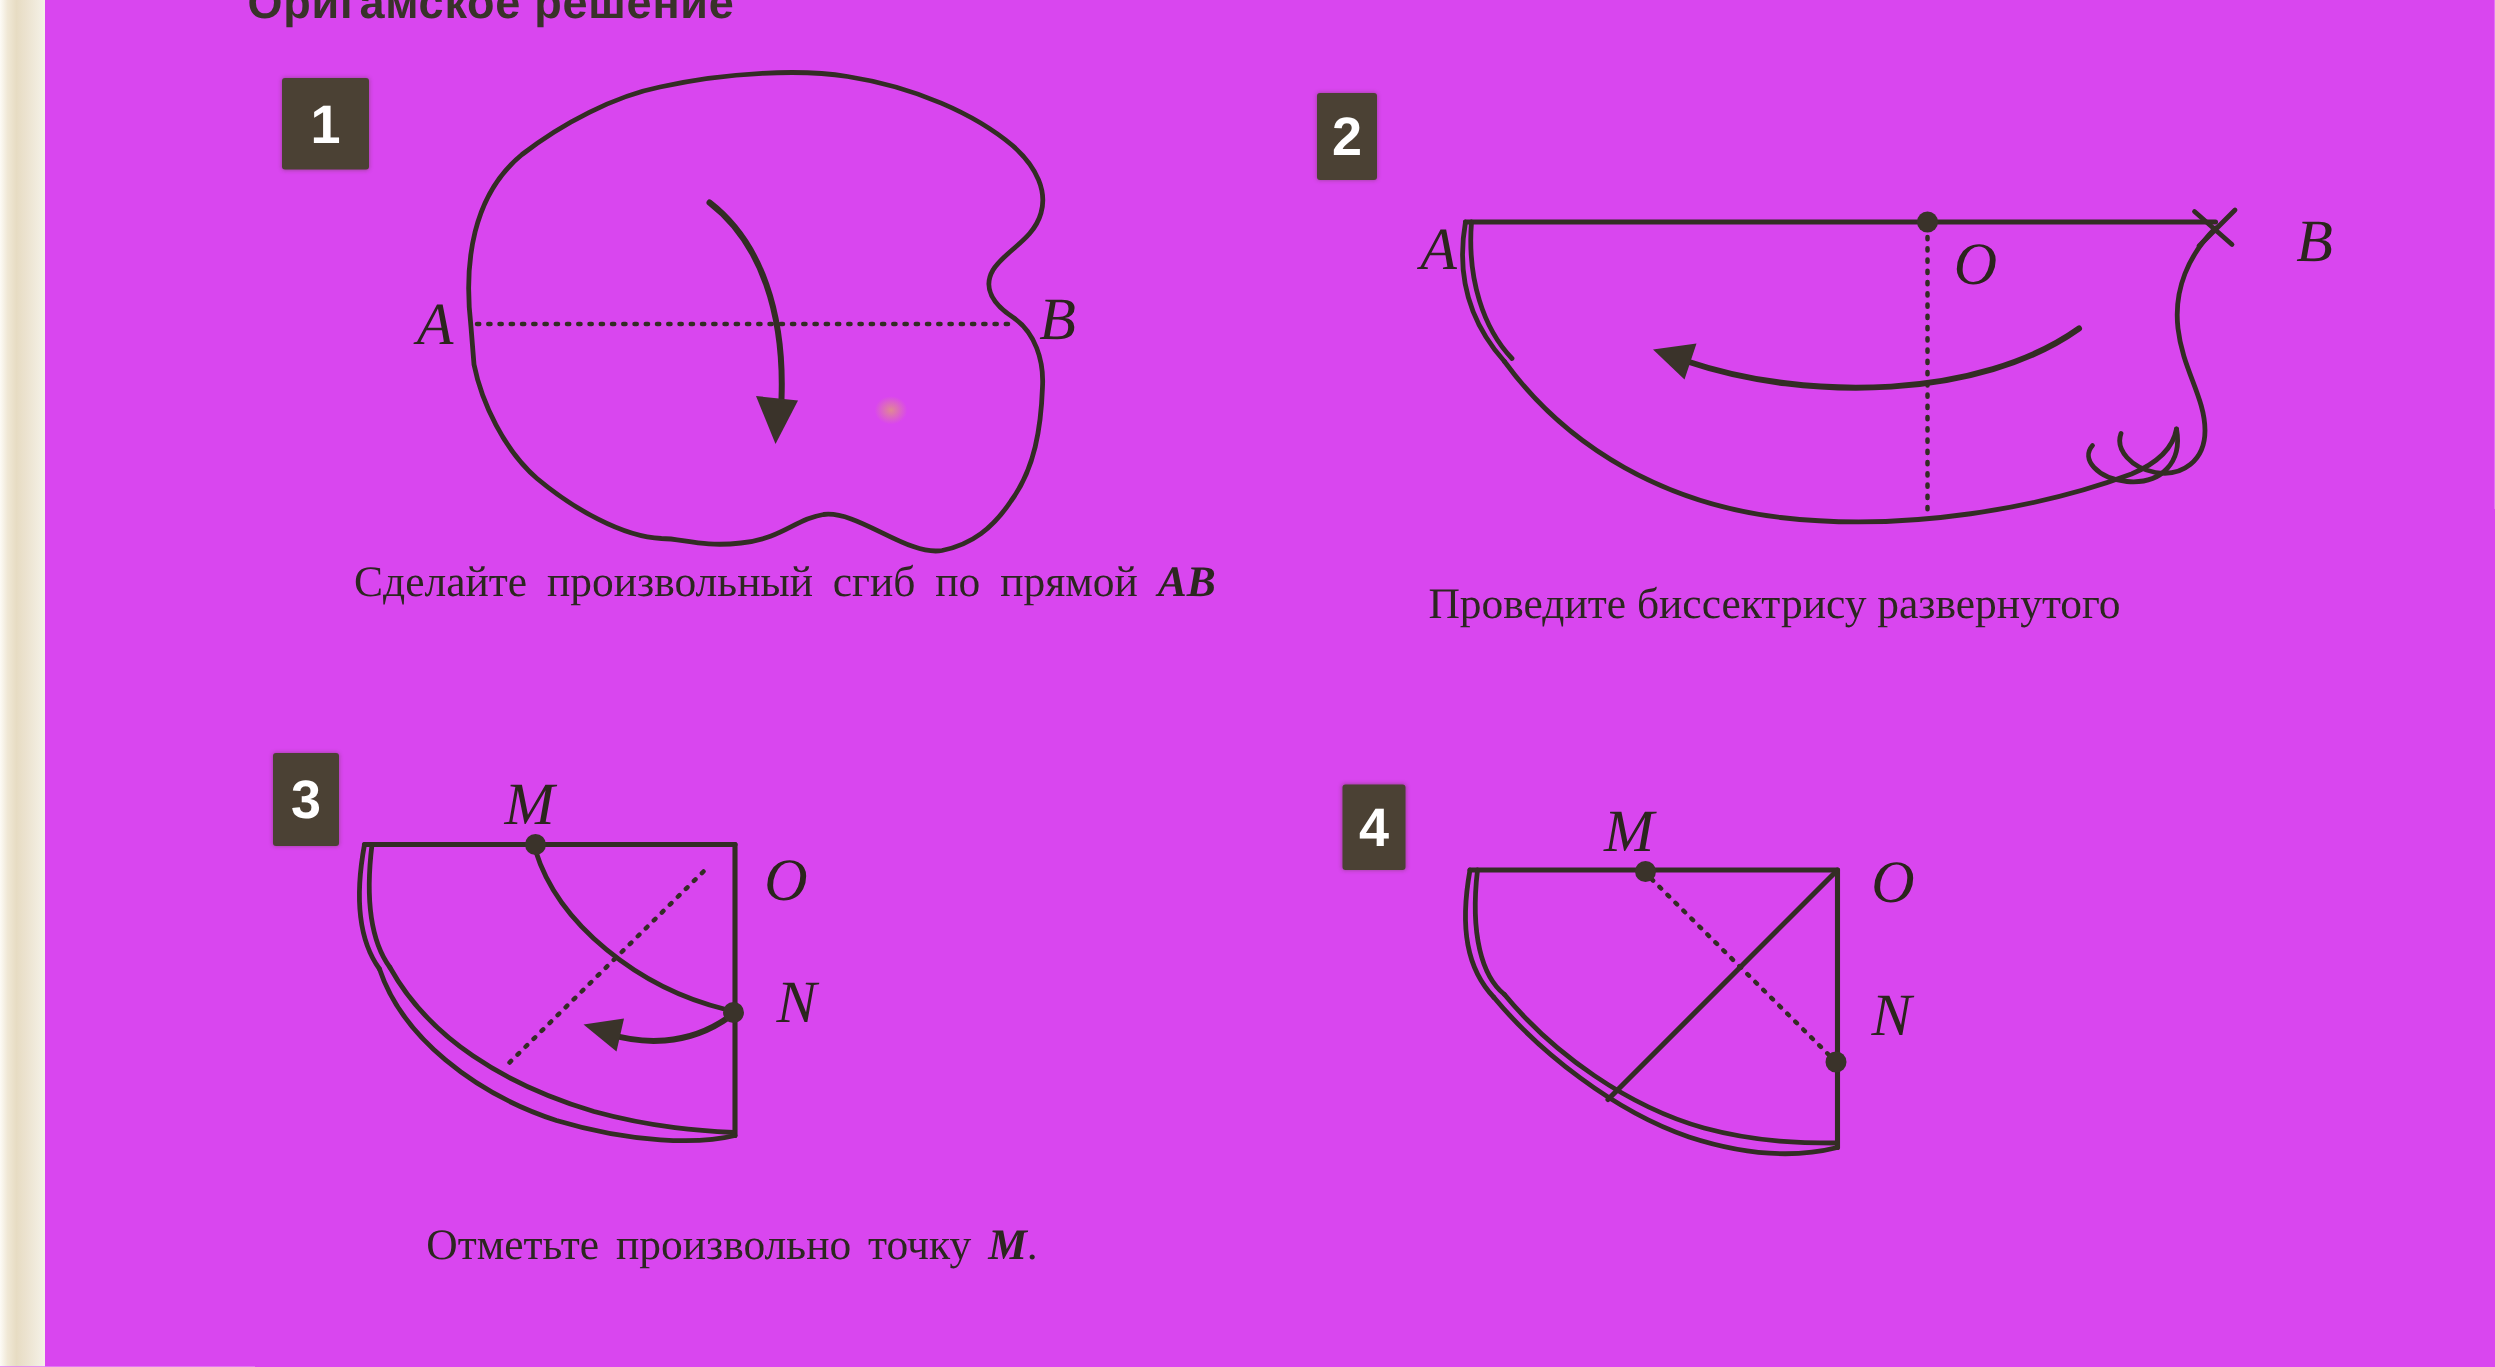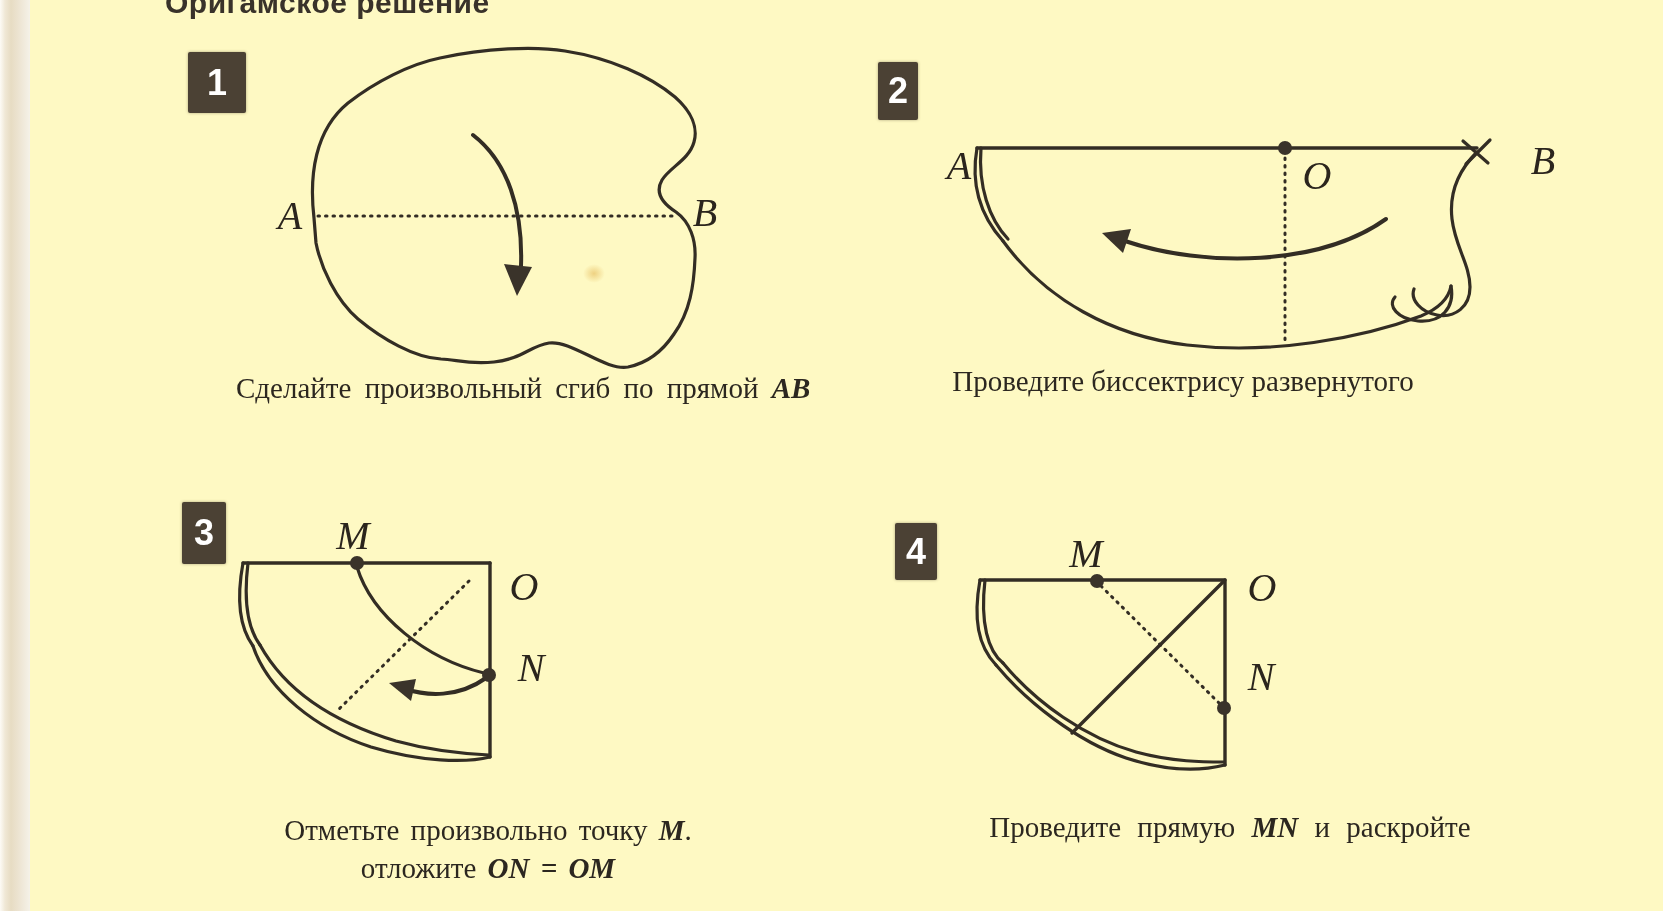--- a/index.html
+++ b/index.html
@@ -1,19 +1,19 @@
 <!DOCTYPE html>
 <html><head>
 <meta charset="utf-8">
 <style>
   html,body { margin:0; padding:0; }
   #page {
     position: relative;
     width: 1663px; height: 911px;
-    background: #fef9c3;
+    background: #d946ef;
     overflow: hidden;
     font-family: "Liberation Serif", serif;
     color: #2c2720;
   }
   #edge-strip {
     position:absolute; left:0; top:0; width:30px; height:911px;
     background: linear-gradient(90deg,#fdfbf6 0px,#f0e8d6 5px,#e7dcc3 11px,#ece3d0 18px,#f5f2e8 30px);
   }
   #page-title {
     position:absolute; left:165px; top:-14px;
@@ -108,21 +108,21 @@
       <path class="outline" d="M 1477 152 C 1459 170 1449 193 1452 219 C 1455 246 1470 265 1470 287 C 1470 307 1455 318 1437 315 C 1421 312 1410 300 1414 289"></path>
       <path class="outline" d="M 1451 286 C 1455 308 1441 323 1418 321 C 1398 319 1387 306 1395 297"></path>
       <circle class="pt" cx="1285" cy="148" r="7"></circle>
       <path class="dotted" d="M 1285 158 L 1285 342"></path>
       <path class="arrow" d="M 1386 219 C 1320 266 1205 268 1125 241"></path>
       <polygon class="arrowhead" points="1102,233 1131,229 1123,253"></polygon>
       <text class="fig-label" x="959" y="179" text-anchor="middle">A</text>
       <text class="fig-label" x="1317" y="189" text-anchor="middle">O</text>
       <text class="fig-label" x="1543" y="174" text-anchor="middle">B</text>
     </svg>
-    <div class="cap" style="left:948px; top:362px; width:470px;">
+    <div class="cap" style="left:948px; top:384px; width:470px;">
       <div>Проведите биссектрису развернутого</div>
     </div>
   </div>
 
   <div>
     <div class="badge" style="left:182px; top:502px; width:44px; height:62px;">3</div>
     <svg class="fig" style="left:225px; top:500px;" width="340" height="285" viewBox="225 500 340 285">
       <path class="edge" d="M 243 563 L 490 563"></path>
       <path class="edge" d="M 490 563 L 490 757"></path>
       <path class="outline" d="M 243 563 C 236 601 240 628 253 646"></path>
@@ -134,21 +134,20 @@
       <path class="arrow" d="M 486 678 C 458 698 427 696 405 689"></path>
       <polygon class="arrowhead" points="389,683 416,679 411,701"></polygon>
       <circle class="pt" cx="357" cy="563" r="7"></circle>
       <circle class="pt" cx="489" cy="675" r="7"></circle>
       <text class="fig-label" x="353" y="549" text-anchor="middle">M</text>
       <text class="fig-label" x="524" y="600" text-anchor="middle">O</text>
       <text class="fig-label" x="531" y="681" text-anchor="middle">N</text>
     </svg>
     <div class="cap ws3" style="left:238px; top:786px; width:500px;margin-top:25px;">
       <div><span>Отметьте произвольно точку </span><span class="em">M</span><span>.</span></div>
-      <div><span>отложите </span><span class="em">ON = OM</span></div>
     </div>
   </div>
 
   <div>
     <div class="badge" style="left:895px; top:523px; width:42px; height:57px;">4</div>
     <svg class="fig" style="left:955px; top:518px;" width="340" height="275" viewBox="955 518 340 275">
       <path class="edge" d="M 980 580 L 1225 580"></path>
       <path class="edge" d="M 1225 580 L 1225 765"></path>
       <path class="outline" d="M 980 580 C 973 619 978 646 996 665"></path>
       <path class="outline" d="M 985 580 C 980 623 988 651 1003 663"></path>
@@ -156,16 +155,15 @@
       <path class="outline" d="M 1003 663 C 1036 703 1086 738 1136 752 C 1173 762 1204 762 1224 762"></path>
       <path class="edge" d="M 1224 581 L 1072 733"></path>
       <path class="dotted" d="M 1101 586 L 1221 705"></path>
       <circle class="pt" cx="1097" cy="581" r="7"></circle>
       <circle class="pt" cx="1224" cy="708" r="7"></circle>
       <text class="fig-label" x="1086" y="567" text-anchor="middle">M</text>
       <text class="fig-label" x="1262" y="601" text-anchor="middle">O</text>
       <text class="fig-label" x="1261" y="690" text-anchor="middle">N</text>
     </svg>
     <div class="cap" style="left:950px; top:808px; width:560px;">
-      <div class="ws2"><span>Проведите прямую </span><span class="em">MN</span><span> и раскройте</span></div>
     </div>
   </div>
 </div>
 
 </body></html>

